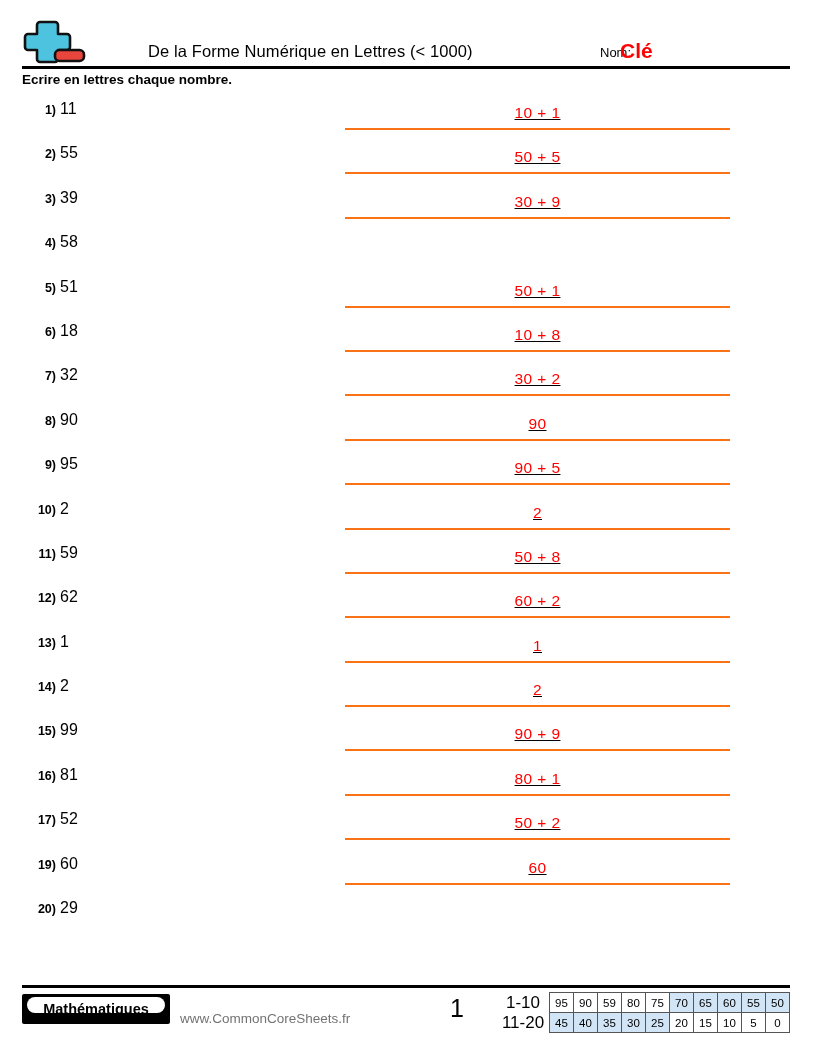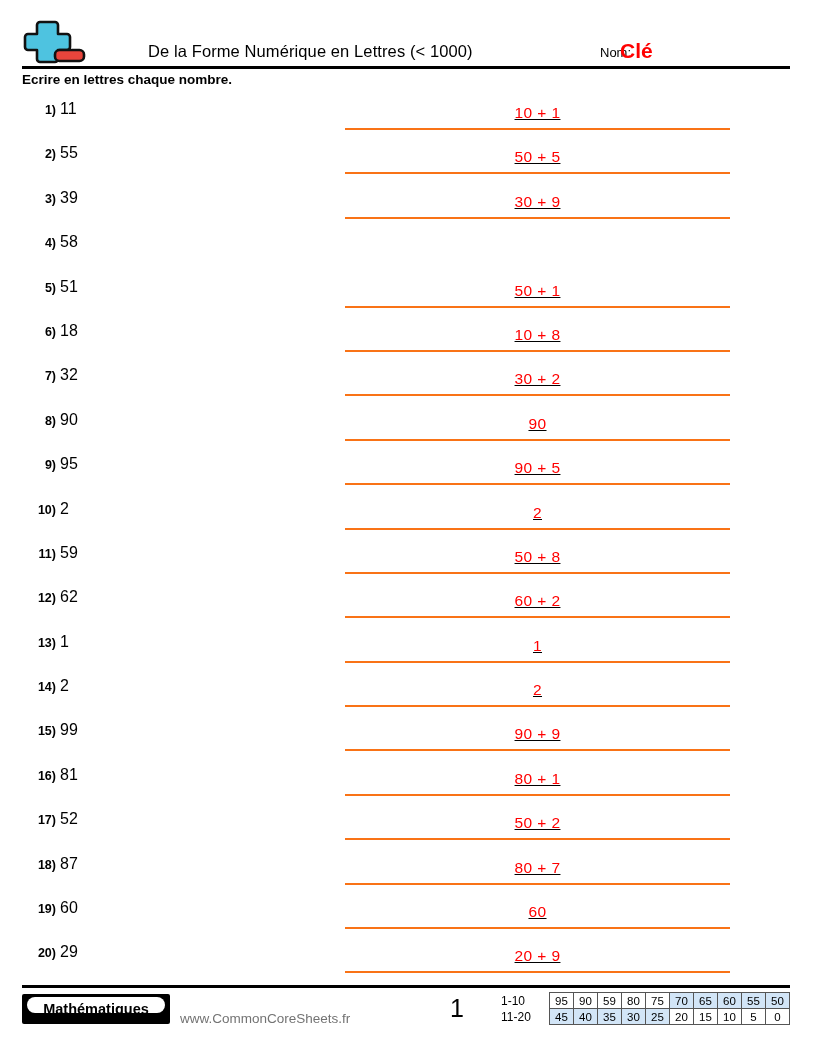--- a/index.html
+++ b/index.html
@@ -195,24 +195,24 @@
     text-align: center;
     vertical-align: middle;
     padding: 0 1px;
     color: #000;
     background: #ffffff;
     font-family: "Liberation Sans", sans-serif;
   }
   table.score td.rowlab {
     border: none;
     width: 44px;
-    text-align: left;
+    text-align: center;
     padding-right: 4px;
     background: transparent;
-    font-size: 12px;
+    font-size: 17px;
   }
   table.score td.hl {
     background: #d2e5f7;
   }
 </style>
 </head>
 <body>
 
 <div class="header">
 
@@ -342,39 +342,29 @@
       </div>
     </div>
     <div class="prow">
       <div class="pnum">17)</div>
       <div class="pval">52</div>
       <div class="ansbox">
         <span class="ansval">50 + 2</span>
       </div>
     </div>
     <div class="prow">
-      <div class="pnum">18)</div>
-      <div class="pval">87</div>
-      <div class="ansbox">
-        <span class="ansval">80 + 7</span>
-      </div>
-    </div>
-    <div class="prow">
       <div class="pnum">19)</div>
       <div class="pval">60</div>
       <div class="ansbox">
         <span class="ansval">60</span>
       </div>
     </div>
     <div class="prow">
       <div class="pnum">20)</div>
       <div class="pval">29</div>
-      <div class="ansbox">
-        <span class="ansval">20 + 9</span>
-      </div>
     </div>
   </div>
 
 <div class="footer">
 
   <div class="badge">
     <div class="badge-pill">
       <span>Mathématiques</span>
     </div>
   </div>

